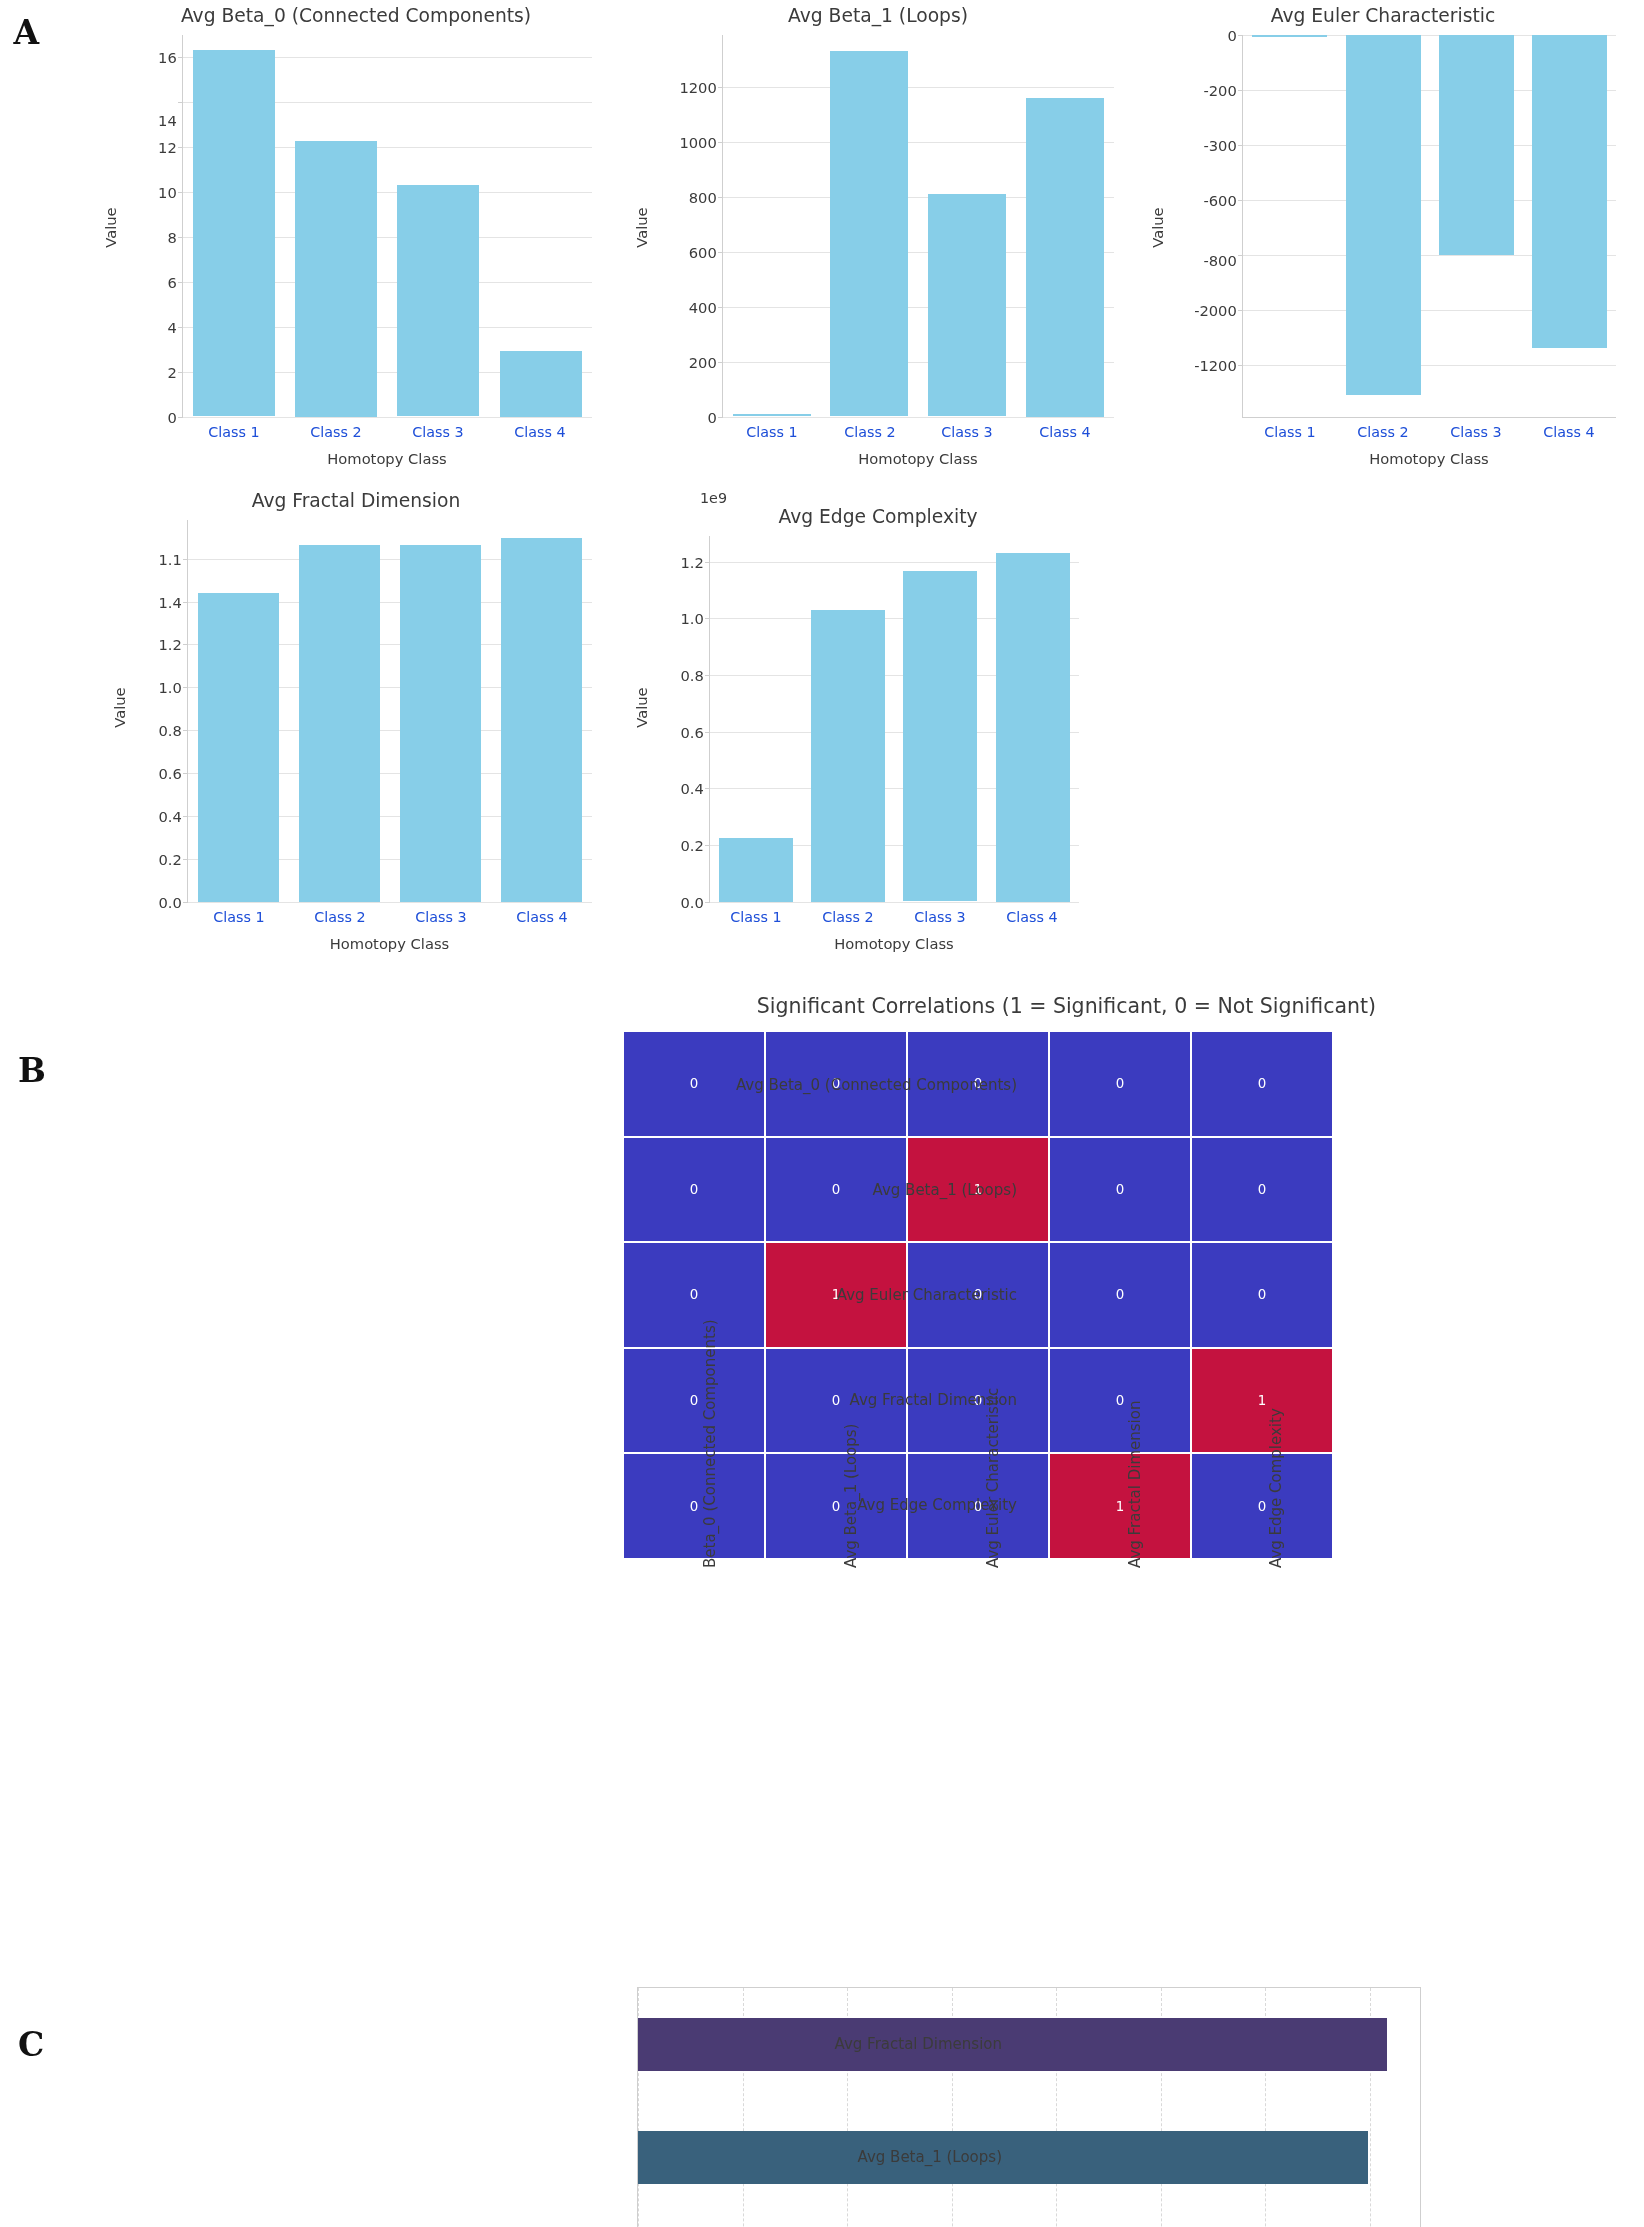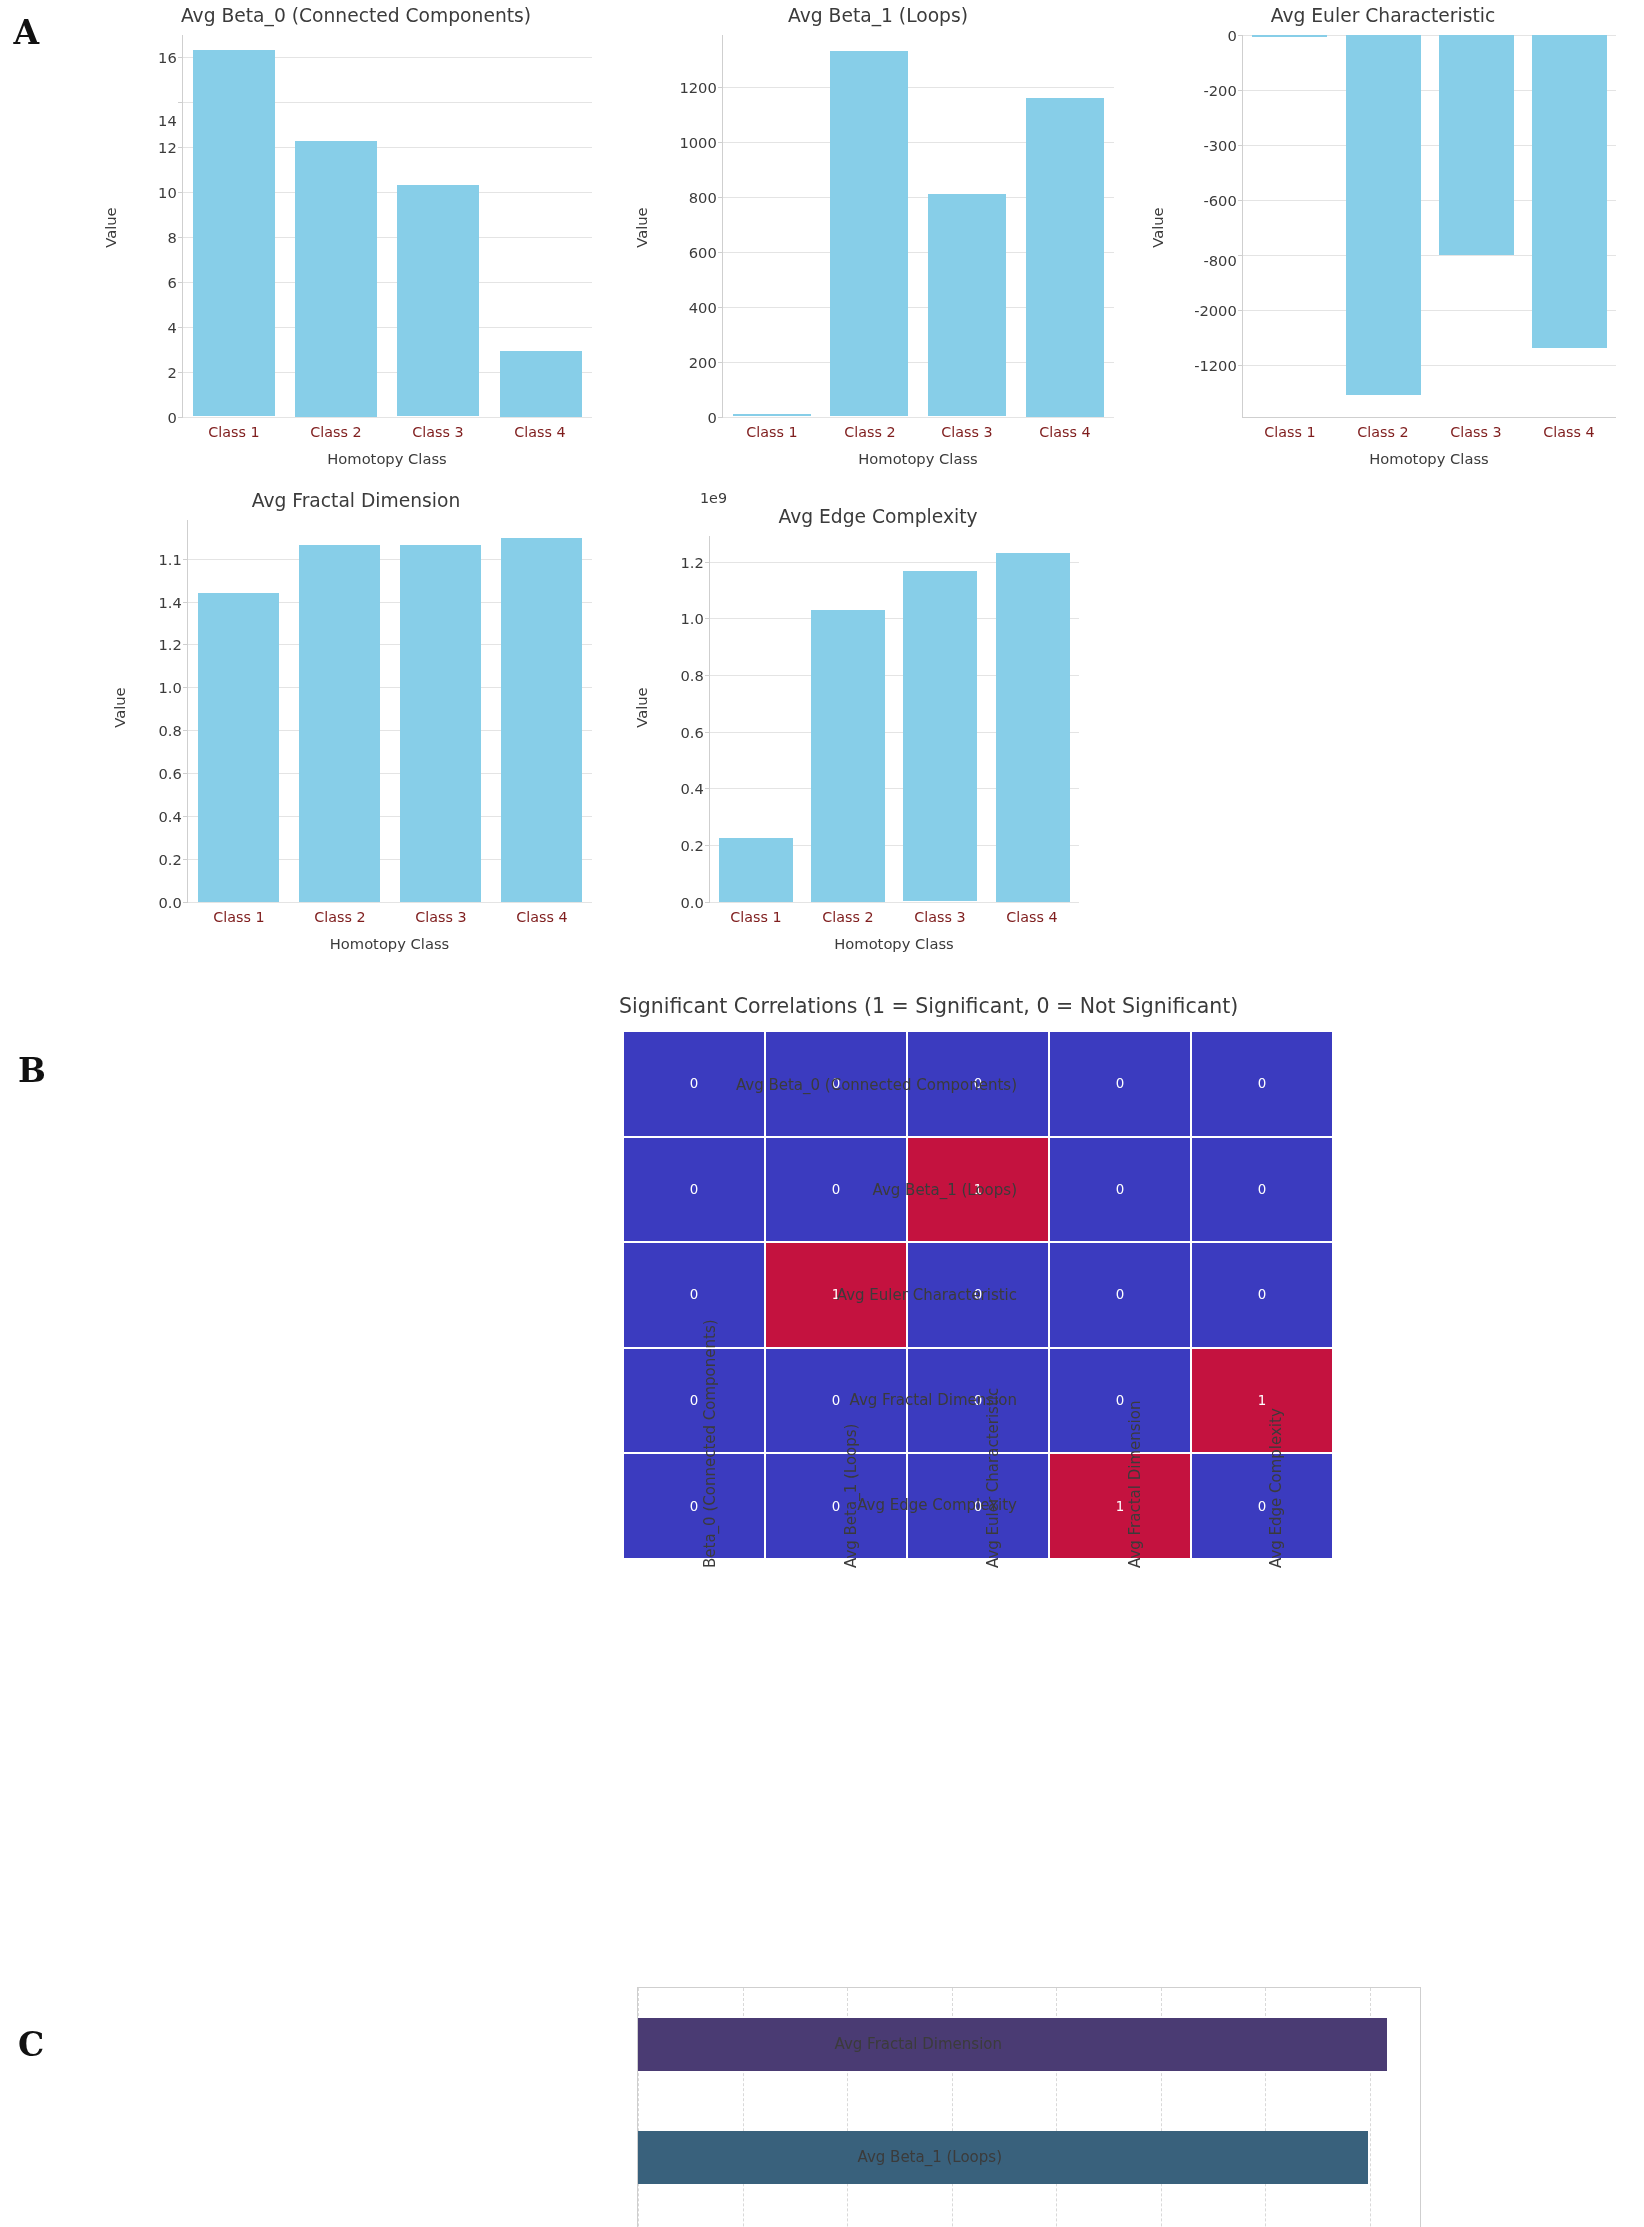--- a/index.html
+++ b/index.html
@@ -54,21 +54,21 @@
   .ytick-mark {
     position:absolute; right:100%; width:5.3px; height:0;
     border-top:1.3px solid #cfcfcf;
   }
   .xtick {
     position:absolute;
     top:100%;
     transform:translateX(-50%);
     padding-top:7.1px;
     font-size:14.3px;
-    color:#7f1d1d;
+    color:#1d4ed8;
     white-space:nowrap;
   }
   .xlabel {
     position:absolute;
     text-align:center;
     font-size:14.7px;
     color:#3b3b3b;
     white-space:nowrap;
   }
   .ylabel {
@@ -84,21 +84,21 @@
     font-size:14.3px;
     color:#3b3b3b;
   }
 
   
   #panelB { position:absolute; left:0; top:993px; width:1645px; height:962px; }
   #heatmap-title {
     position:absolute;
     left:619px; top:0.9px;
     width:757px;
-    text-align:left;
+    text-align:right;
     font-size:20.5px;
     color:#3b3b3b;
   }
   #heatmap {
     position:absolute;
     left:624px; top:39px;
     width:708px; height:526px;
     display:grid;
     grid-template-columns:repeat(5,1fr);
     grid-template-rows:repeat(5,1fr);

